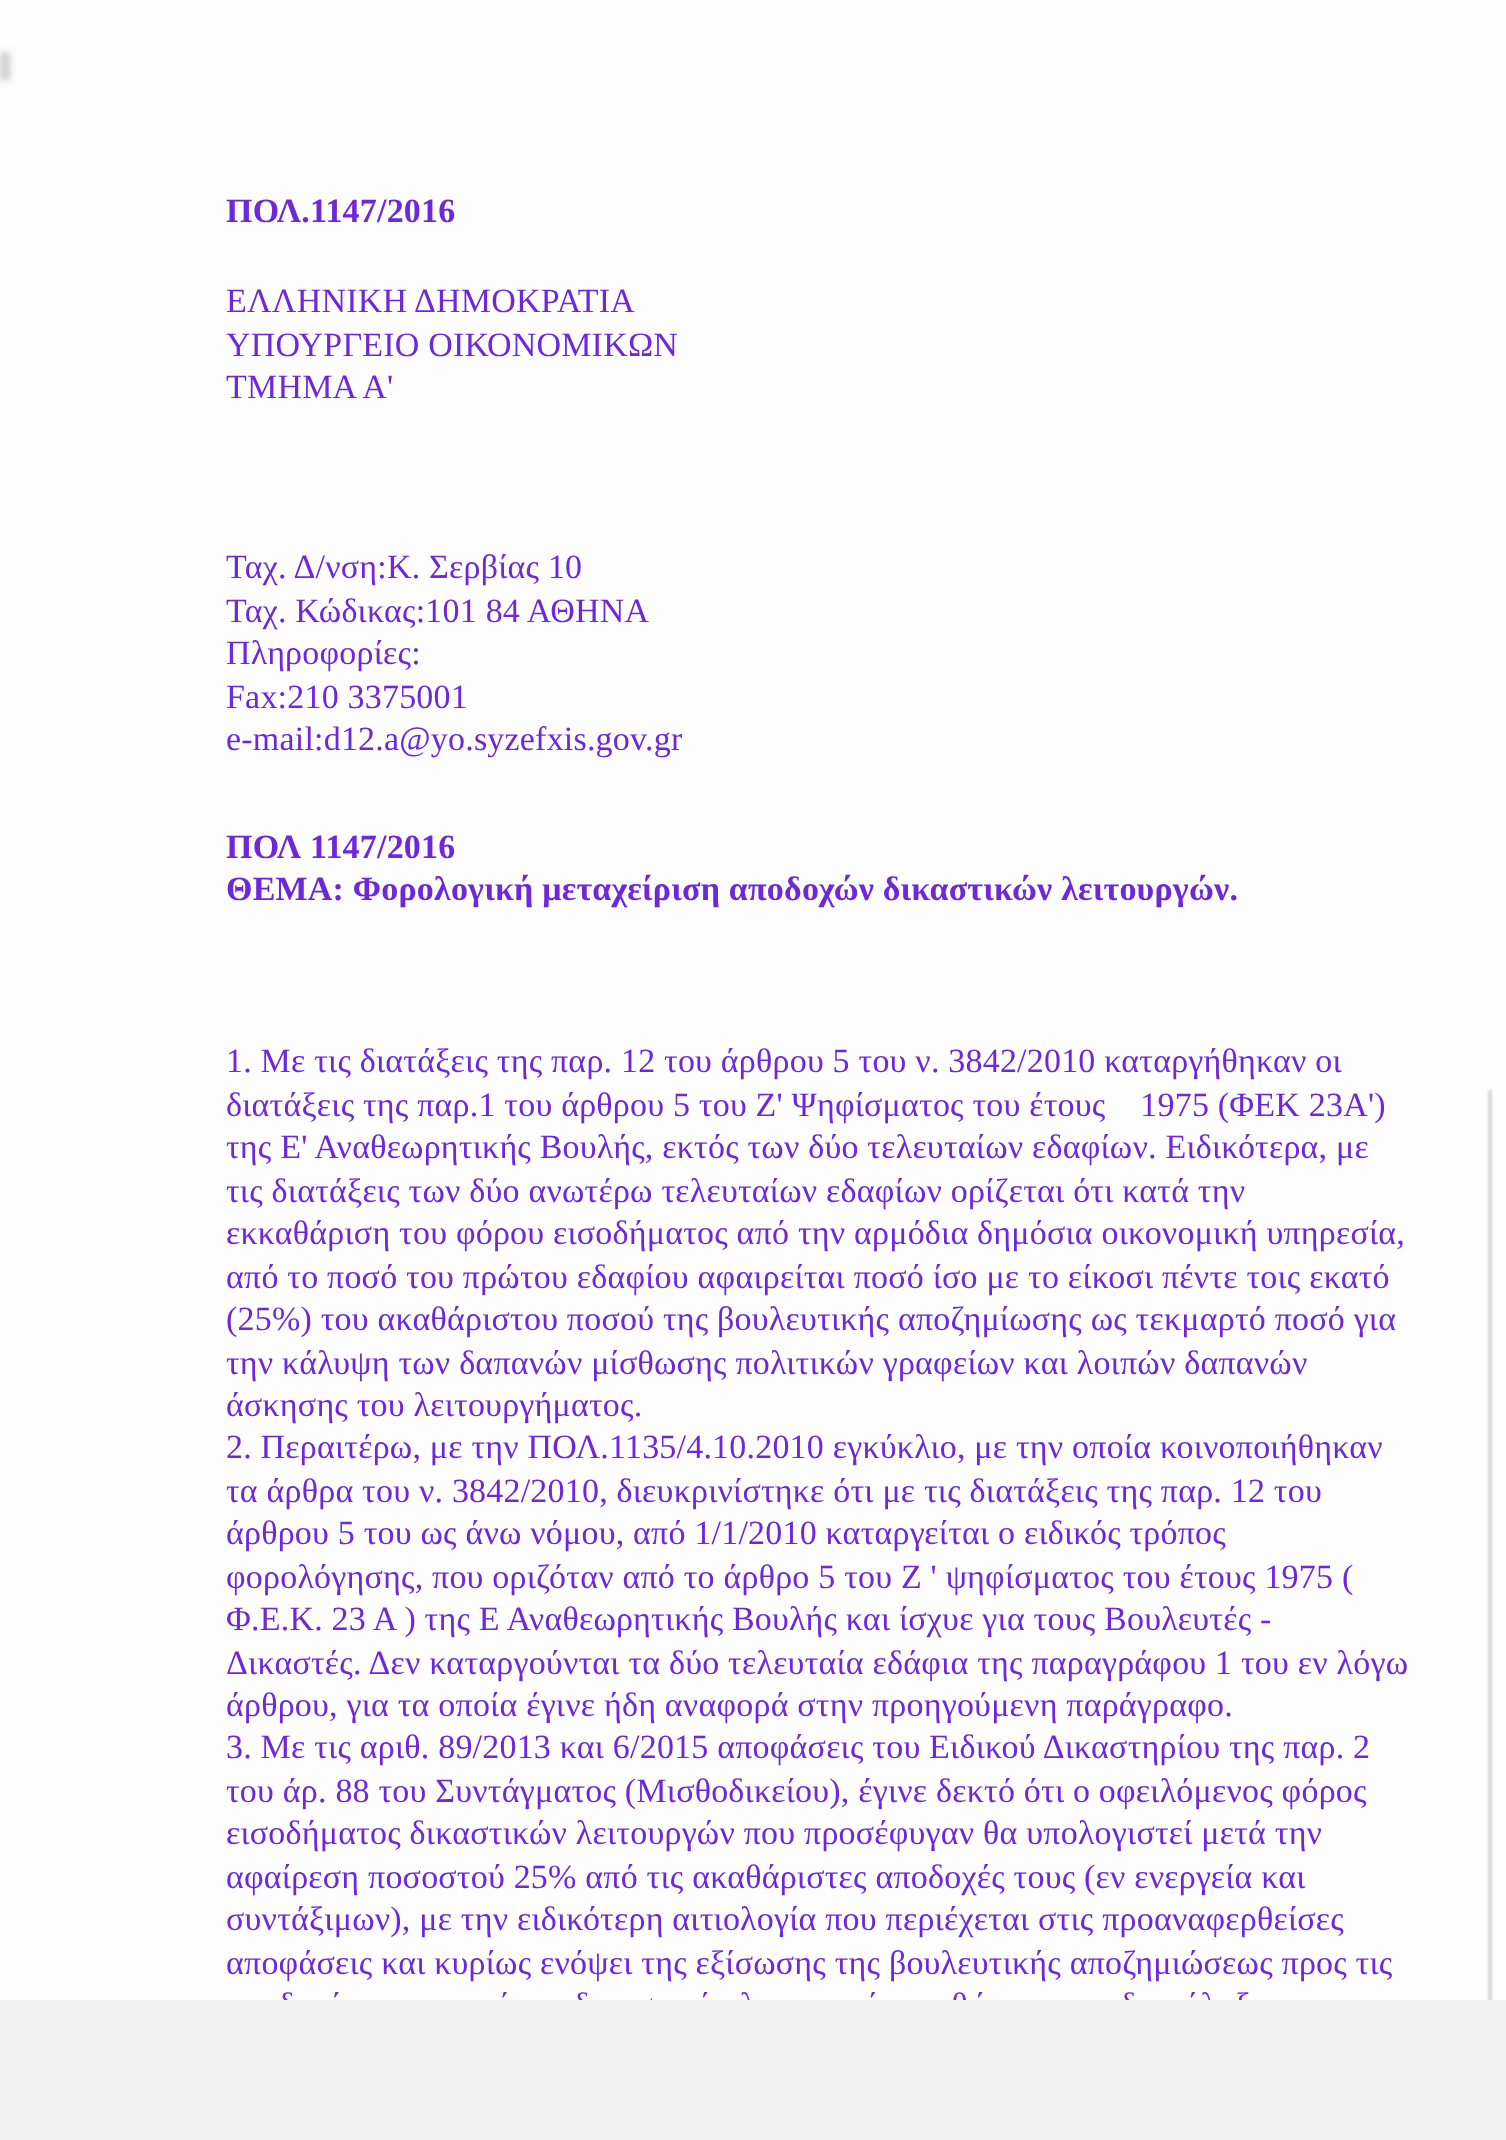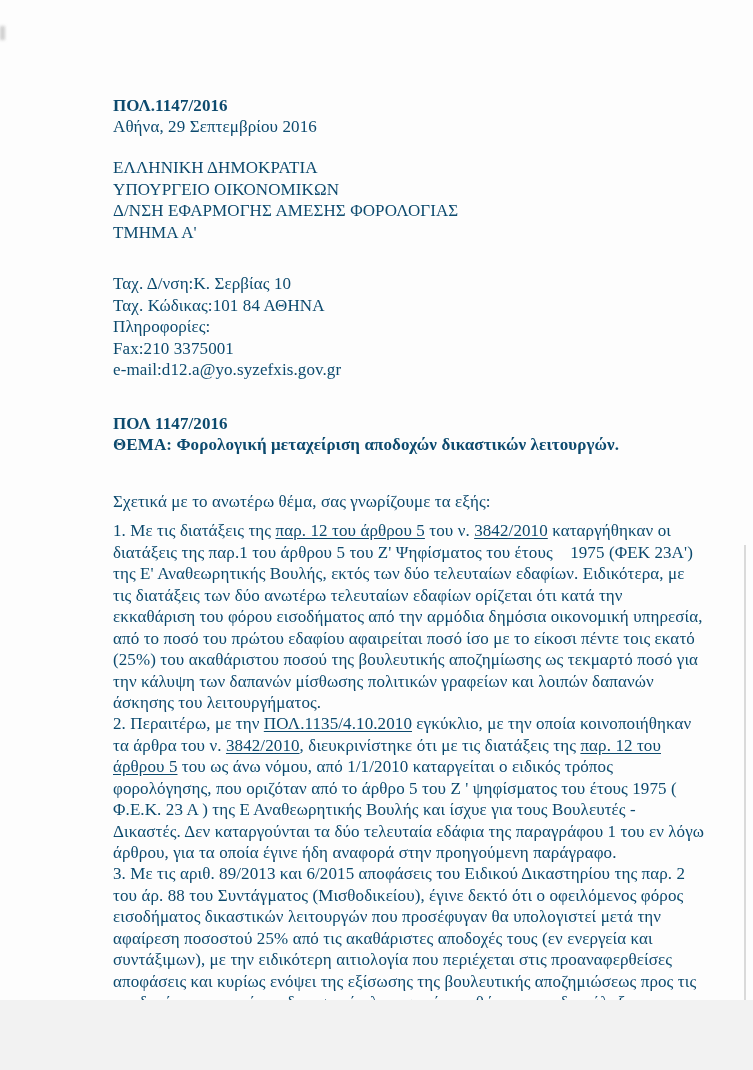--- a/index.html
+++ b/index.html
@@ -7,33 +7,33 @@
   body {
     width: 753px; height: 1070px;
     background: #f2f2f2;
     font-family: "Liberation Serif", serif;
   }
   .page {
     position: relative;
     width: 753px; height: 1000px;
     background: #fdfdfd;
     overflow: hidden;
-    color: #0c4a6e;
+    color: #6d28d9;
   }
   .block {
     position: absolute;
     left: 113px;
     font-size: 17px;
     line-height: 21.5px;
     white-space: pre;
     letter-spacing: 0.1px;
   }
   .block div { white-space: pre; }
   .bold { font-weight: bold; }
-  .u { text-decoration: underline; text-underline-offset: 2px; }
+  .u { text-underline-offset: 2px; }
   
   .speck-top-left {
     position: absolute; left: 0px; top: 26px;
     width: 5px; height: 14px;
     background: rgba(150,150,150,0.45);
     filter: blur(1.5px);
   }
   .edge-line-right {
     position: absolute; left: 744px; top: 545px;
     width: 1.5px; height: 465px;
@@ -51,31 +51,29 @@
 </style>
 </head>
 <body>
 
 <div class="page">
 
   <div class="block bold" style="top:52px">
     <div>ΠΟΛ.1147/2016</div>
   </div>
 
-  <div class="block" style="top:116px">Αθήνα, 29 Σεπτεμβρίου 2016</div>
 
-  <div class="block" style="top:157px"><div>ΕΛΛΗΝΙΚΗ ΔΗΜΟΚΡΑΤΙΑ</div><div>ΥΠΟΥΡΓΕΙΟ ΟΙΚΟΝΟΜΙΚΩΝ</div><div>Δ/ΝΣΗ ΕΦΑΡΜΟΓΗΣ ΑΜΕΣΗΣ ΦΟΡΟΛΟΓΙΑΣ</div><div>ΤΜΗΜΑ Α'</div></div>
+  <div class="block" style="top:140px"><div>ΕΛΛΗΝΙΚΗ ΔΗΜΟΚΡΑΤΙΑ</div><div>ΥΠΟΥΡΓΕΙΟ ΟΙΚΟΝΟΜΙΚΩΝ</div><div>ΤΜΗΜΑ Α'</div></div>
 
   <div class="block" style="top:273px"><div>Ταχ. Δ/νση:Κ. Σερβίας 10</div><div>Ταχ. Κώδικας:101 84 ΑΘΗΝΑ</div><div>Πληροφορίες:</div><div>Fax:210 3375001</div><div>e-mail:d12.a@yo.syzefxis.gov.gr</div></div>
 
   <div class="block bold" style="top:413px">ΠΟΛ 1147/2016</div>
 
   <div class="block bold" style="top:434px">ΘΕΜΑ: Φορολογική μεταχείριση αποδοχών δικαστικών λειτουργών.</div>
 
-  <div class="block" style="top:491px">Σχετικά με το ανωτέρω θέμα, σας γνωρίζουμε τα εξής:</div>
 
   <div class="block" style="top:520px"><div><span>1. Με τις διατάξεις της </span><span class="u">παρ. 12 του άρθρου 5</span><span> του ν. </span><span class="u">3842/2010</span><span> καταργήθηκαν οι</span></div><div><span>διατάξεις της παρ.1 του άρθρου 5 του Ζ' Ψηφίσματος του έτους    1975 (ΦΕΚ 23Α')</span></div><div><span>της Ε' Αναθεωρητικής Βουλής, εκτός των δύο τελευταίων εδαφίων. Ειδικότερα, με</span></div><div><span>τις διατάξεις των δύο ανωτέρω τελευταίων εδαφίων ορίζεται ότι κατά την</span></div><div><span>εκκαθάριση του φόρου εισοδήματος από την αρμόδια δημόσια οικονομική υπηρεσία,</span></div><div><span>από το ποσό του πρώτου εδαφίου αφαιρείται ποσό ίσο με το είκοσι πέντε τοις εκατό</span></div><div><span>(25%) του ακαθάριστου ποσού της βουλευτικής αποζημίωσης ως τεκμαρτό ποσό για</span></div><div><span>την κάλυψη των δαπανών μίσθωσης πολιτικών γραφείων και λοιπών δαπανών</span></div><div><span>άσκησης του λειτουργήματος.</span></div></div>
 
   <div class="block" style="top:713px"><div><span>2. Περαιτέρω, με την </span><span class="u">ΠΟΛ.1135/4.10.2010</span><span> εγκύκλιο, με την οποία κοινοποιήθηκαν</span></div><div><span>τα άρθρα του ν. </span><span class="u">3842/2010</span><span>, διευκρινίστηκε ότι με τις διατάξεις της </span><span class="u">παρ. 12 του</span></div><div><span class="u">άρθρου 5</span><span> του ως άνω νόμου, από 1/1/2010 καταργείται ο ειδικός τρόπος</span></div><div><span>φορολόγησης, που οριζόταν από το άρθρο 5 του Ζ ' ψηφίσματος του έτους 1975 (</span></div><div><span>Φ.Ε.Κ. 23 Α ) της Ε Αναθεωρητικής Βουλής και ίσχυε για τους Βουλευτές -</span></div><div><span>Δικαστές. Δεν καταργούνται τα δύο τελευταία εδάφια της παραγράφου 1 του εν λόγω</span></div><div><span>άρθρου, για τα οποία έγινε ήδη αναφορά στην προηγούμενη παράγραφο.</span></div></div>
 
   <div class="block" style="top:863px"><div><span>3. Με τις αριθ. 89/2013 και 6/2015 αποφάσεις του Ειδικού Δικαστηρίου της παρ. 2</span></div><div><span>του άρ. 88 του Συντάγματος (Μισθοδικείου), έγινε δεκτό ότι ο οφειλόμενος φόρος</span></div><div><span>εισοδήματος δικαστικών λειτουργών που προσέφυγαν θα υπολογιστεί μετά την</span></div><div><span>αφαίρεση ποσοστού 25% από τις ακαθάριστες αποδοχές τους (εν ενεργεία και</span></div><div><span>συντάξιμων), με την ειδικότερη αιτιολογία που περιέχεται στις προαναφερθείσες</span></div><div><span>αποφάσεις και κυρίως ενόψει της εξίσωσης της βουλευτικής αποζημιώσεως προς τις</span></div><div><span>αποδοχές των ανωτάτων δικαστικών λειτουργών, καθώς και της διαφύλαξης των</span></div></div>
 
   <div class="speck-top-left"></div>
   <div class="edge-line-right"></div>
   <div class="smudge-bottom-right"></div>

